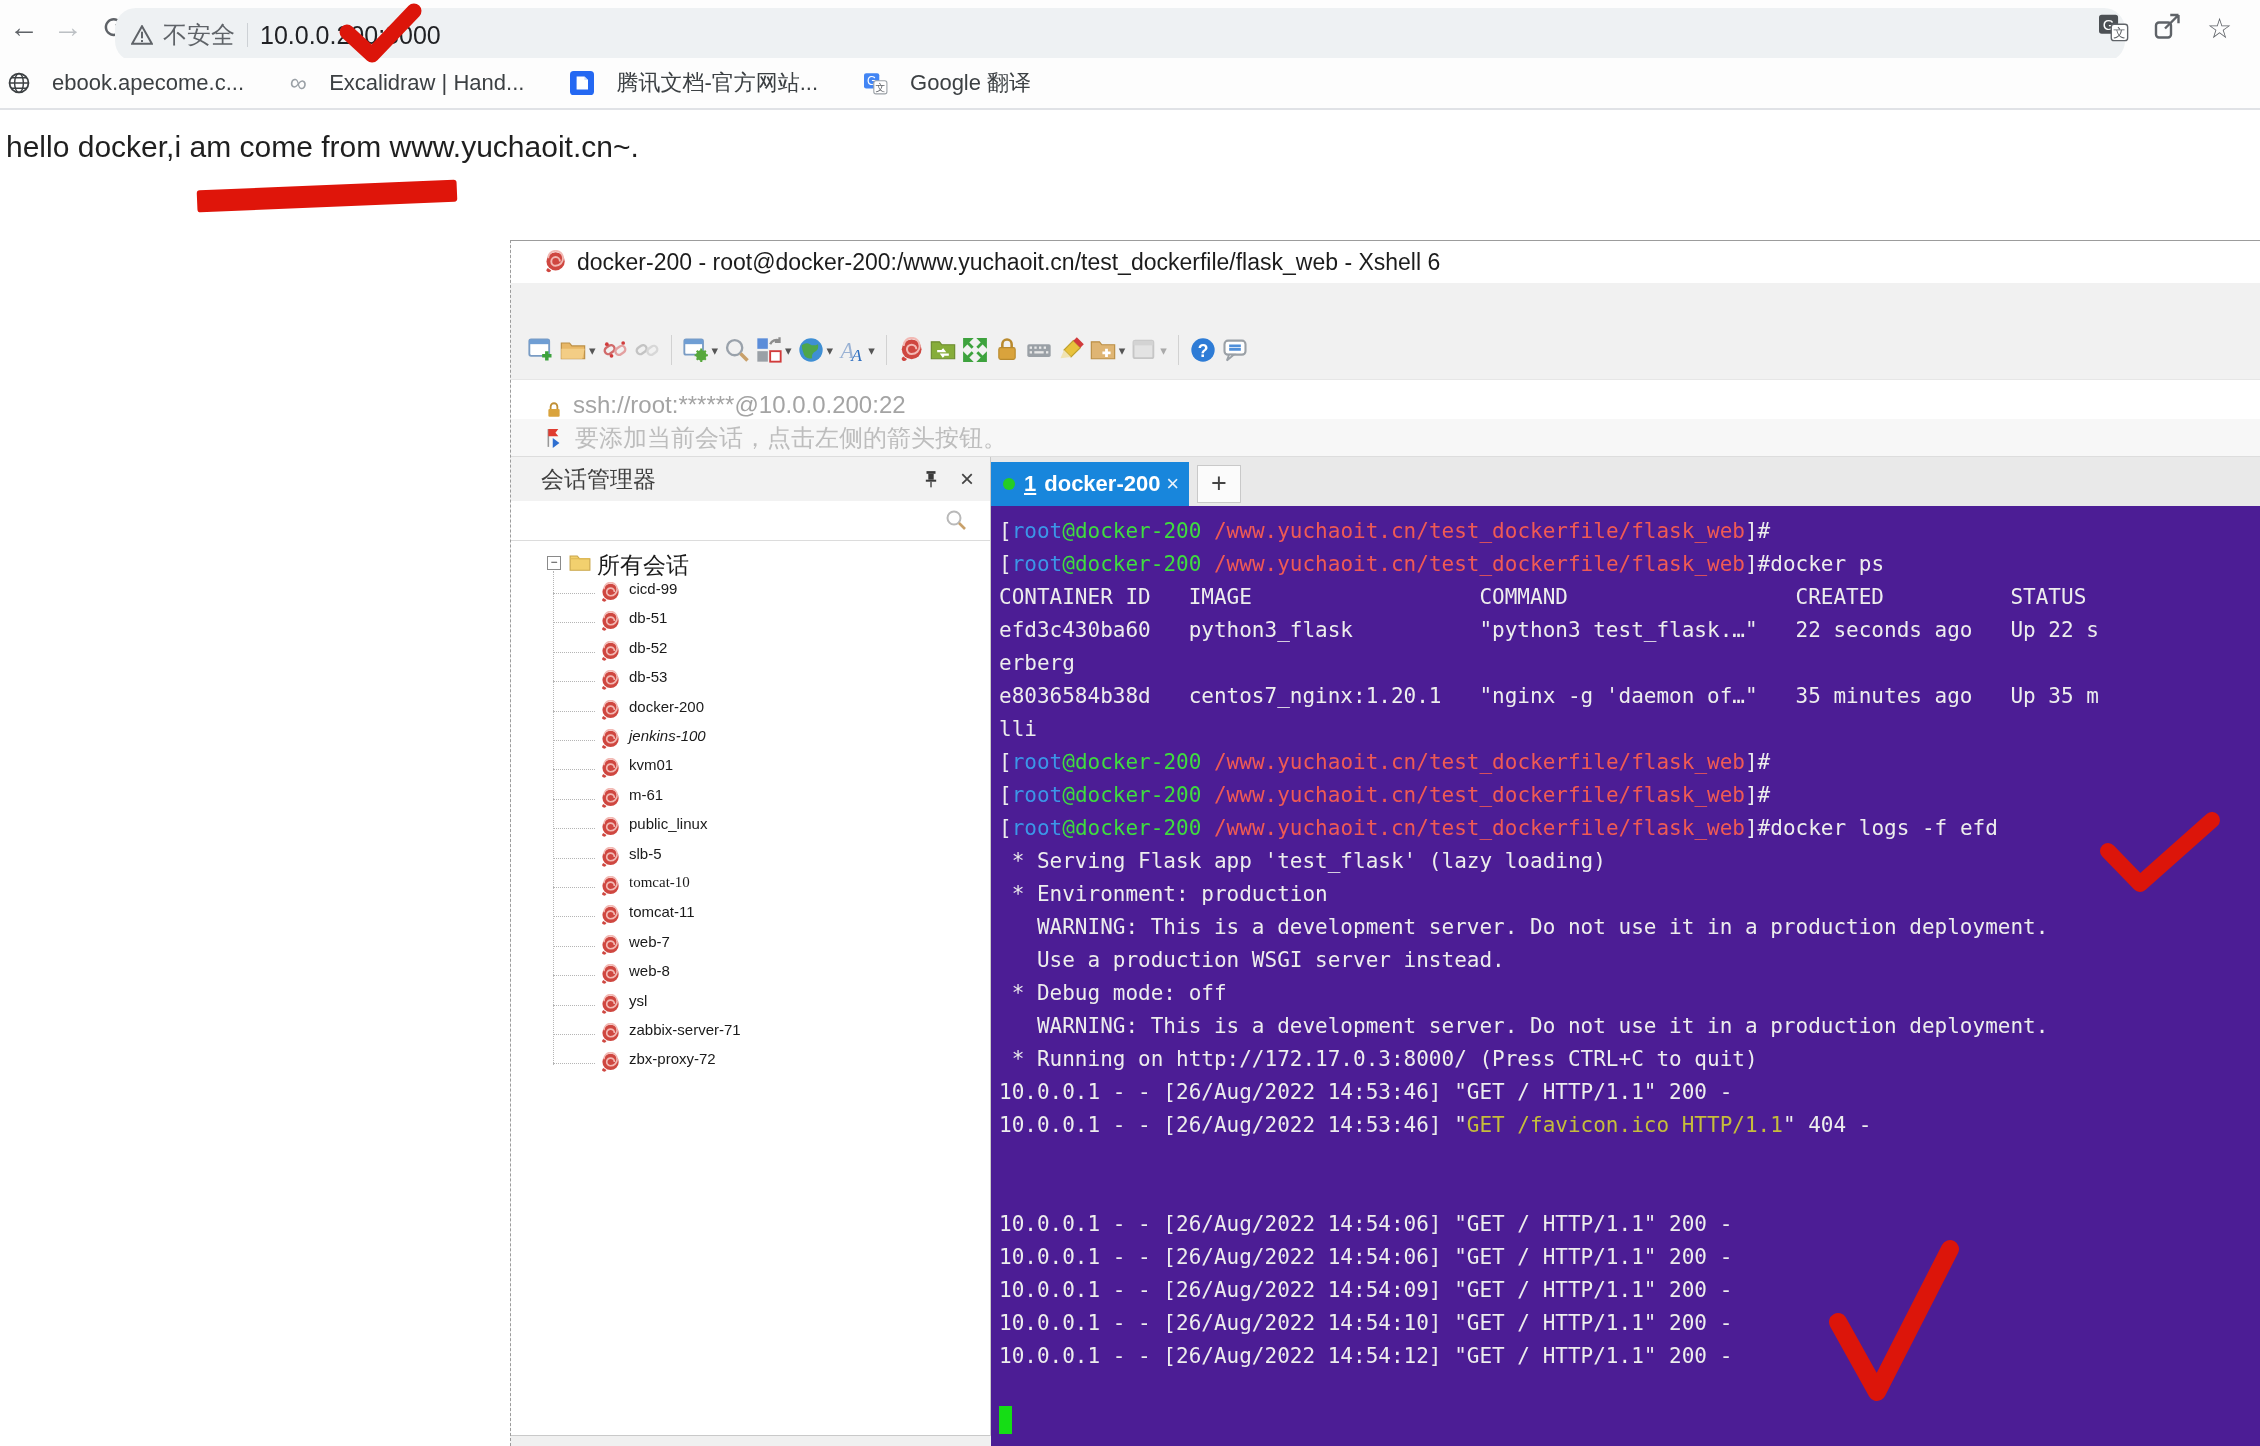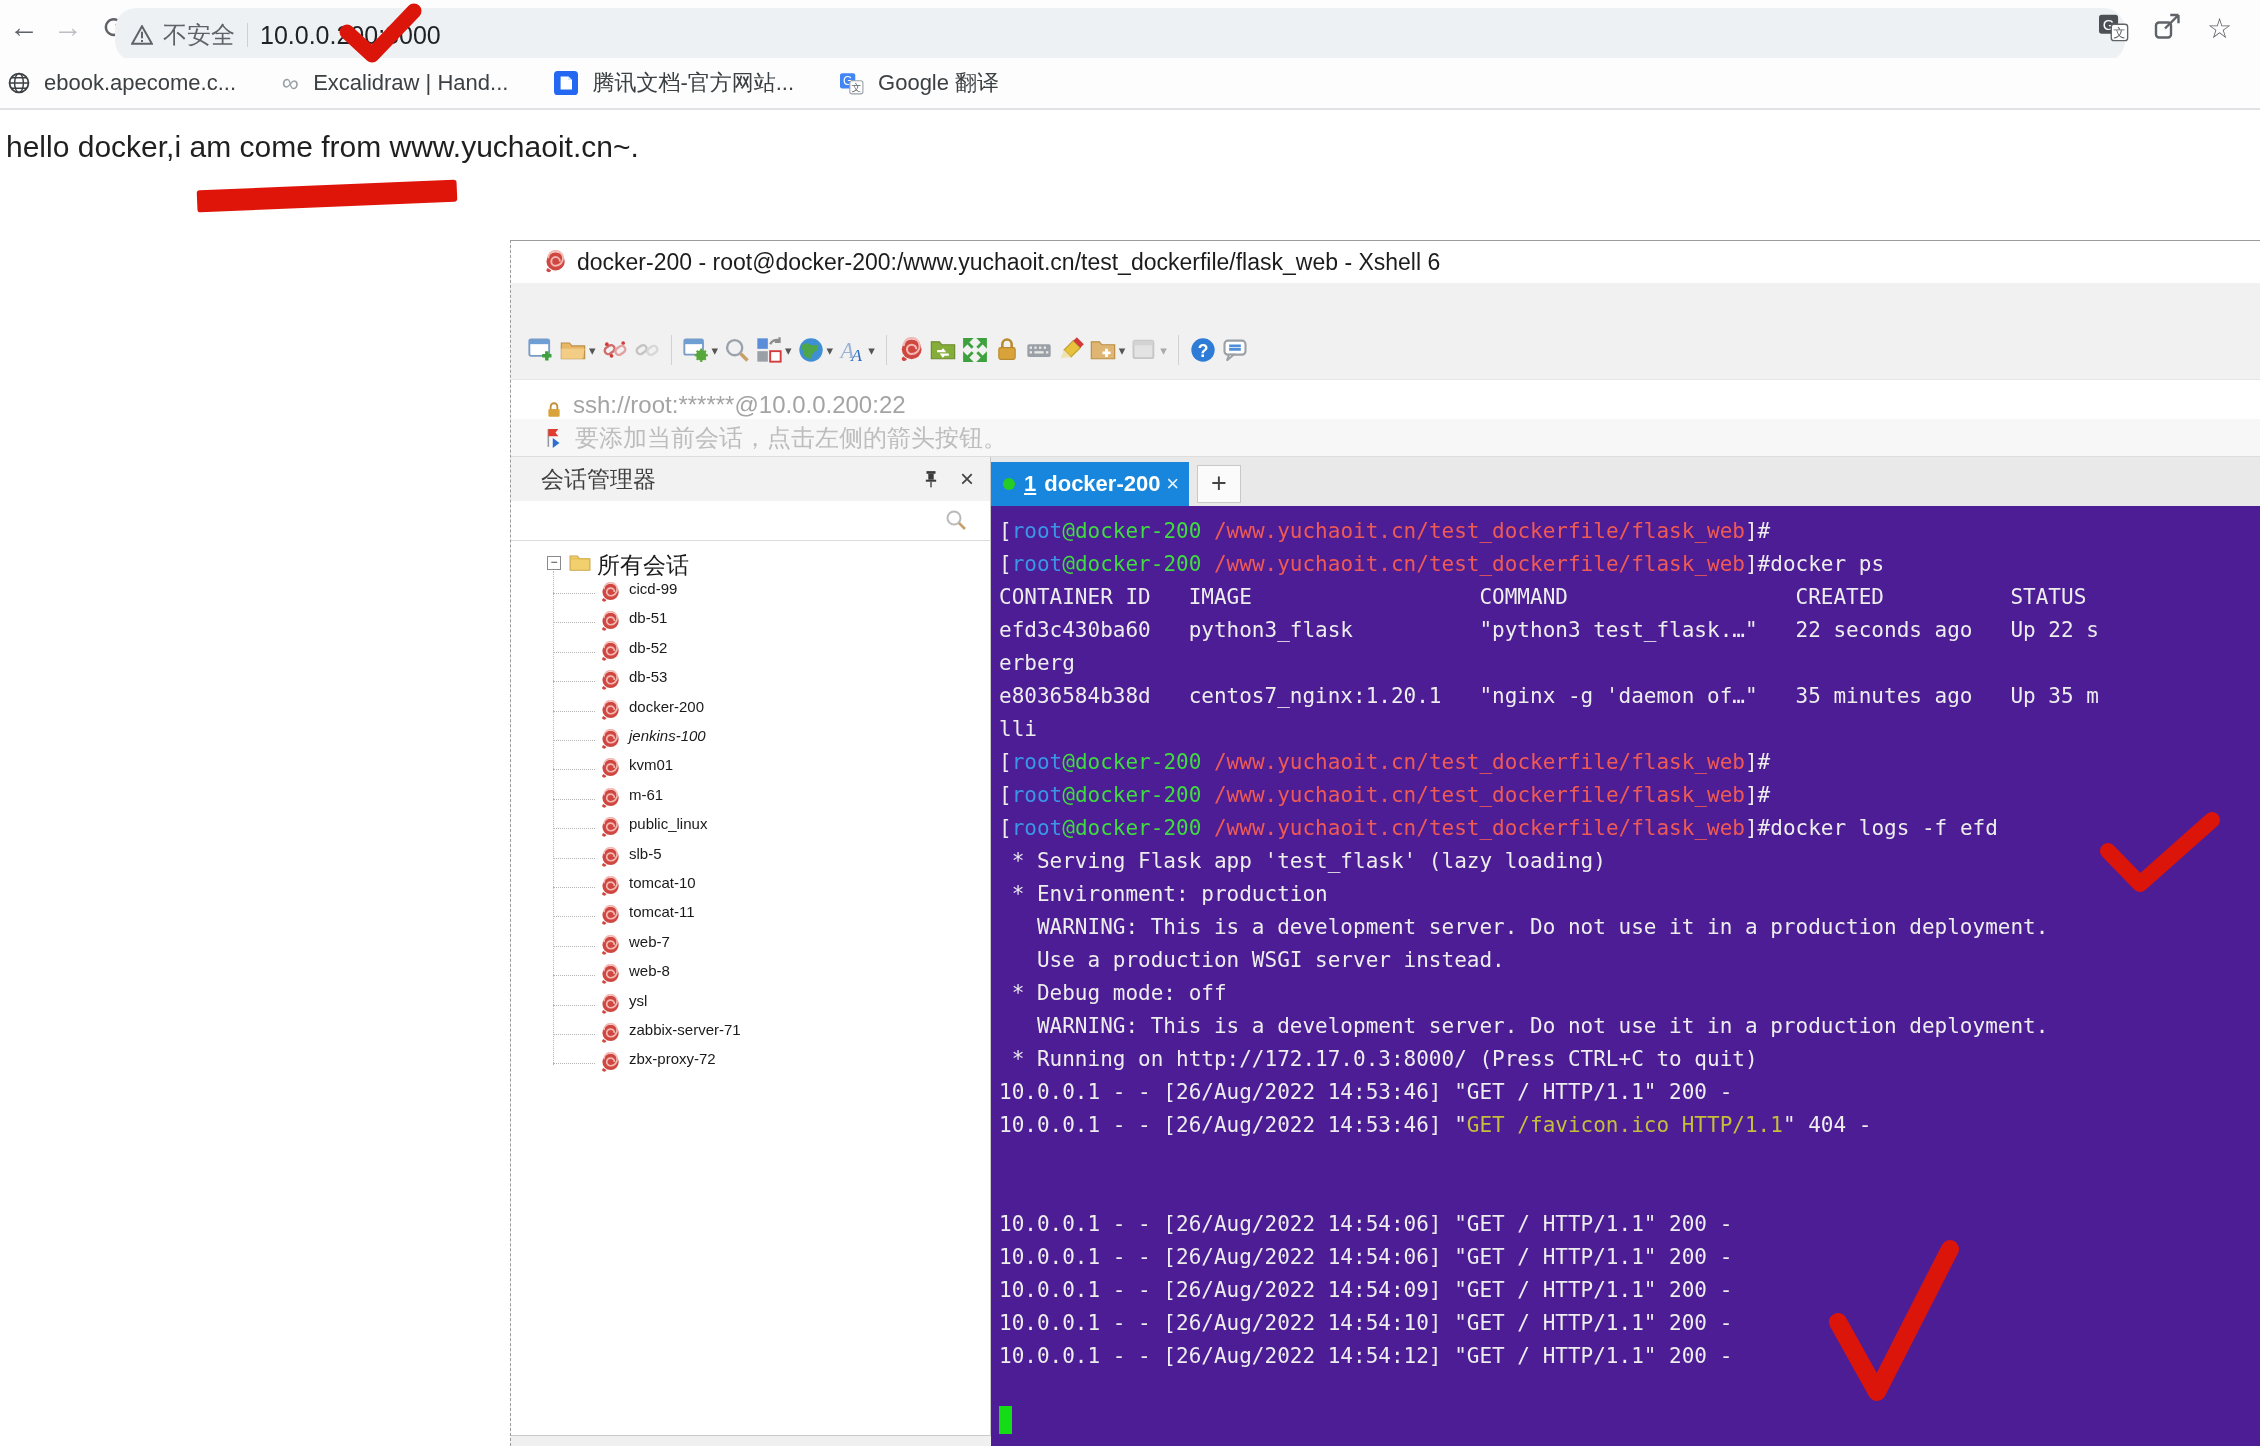--- a/index.html
+++ b/index.html
@@ -13,21 +13,21 @@
   .navbtn.dis { color:#bcc0c4; }
   .omnibox { position:absolute; left:115px; top:8px; width:2010px; height:54px; border-radius:21px;
              background:#eef1f3; display:flex; align-items:center; }
   .sec-label { font-size:24px; color:#5f6368; margin-left:10px; }
   .omni-div { width:1px; height:24px; background:#cdd1d5; margin:0 12px; }
   .url-text { font-size:25px; color:#202124; }
   .chrome-right { position:absolute; top:12px; height:34px; display:flex; gap:24px; }
 
   .bookmarks { position:absolute; left:0; top:58px; width:2260px; height:52px; background:#fdfdfd;
                border-bottom:2px solid #e0e2e6; display:flex; align-items:center; }
-  .bm { display:flex; align-items:center; gap:14px; margin-right:46px; cursor:pointer; }
+  .bm { display:flex; align-items:center; gap:22px; margin-right:46px; cursor:pointer; }
   .bm-label { font-size:22px; color:#3c4043; }
   .rot8 { display:inline-block; transform:rotate(12deg); color:#9aa0a6; font-size:24px; }
 
   .page-text { position:absolute; left:6px; top:130px; font-size:30px; color:#1f1f1f; }
 
   
   .red-underline { position:absolute; left:197px; top:185px; width:260px; height:22px;
                    background:#df150a; transform:rotate(-2.4deg); border-radius:3px; }
   #marks { position:absolute; left:0; top:0; pointer-events:none; }
 
@@ -499,21 +499,21 @@
               <span class="stub"></span>
               <span class="sicon">
                 <svg width="22" height="22" viewBox="0 0 20 20">
                   <circle cx="10.5" cy="9" r="7.4" fill="#cf4740"></circle>
                   <path d="M10.5 9 m3.5 0 a3.5 3.5 0 1 0 -3.5 3.5 a6 6 0 1 0 -6 -6" fill="none" stroke="#f2b9b4" stroke-width="1.5"></path>
                   <path d="M4 14.5 q-2.3 2 -.3 3.1 q2 1 3.1 -1.2z" fill="#cf4740"></path>
                 </svg>
               </span>
               <span class="slabel">slb-5</span>
             </div>
-            <div class="srow" style="top: 324px;">
+            <div class="srow" style="top: 324px; font-family: Liberation Serif, serif;">
               <span class="stub"></span>
               <span class="sicon">
                 <svg width="22" height="22" viewBox="0 0 20 20">
                   <circle cx="10.5" cy="9" r="7.4" fill="#cf4740"></circle>
                   <path d="M10.5 9 m3.5 0 a3.5 3.5 0 1 0 -3.5 3.5 a6 6 0 1 0 -6 -6" fill="none" stroke="#f2b9b4" stroke-width="1.5"></path>
                   <path d="M4 14.5 q-2.3 2 -.3 3.1 q2 1 3.1 -1.2z" fill="#cf4740"></path>
                 </svg>
               </span>
               <span class="slabel">tomcat-10</span>
             </div>

